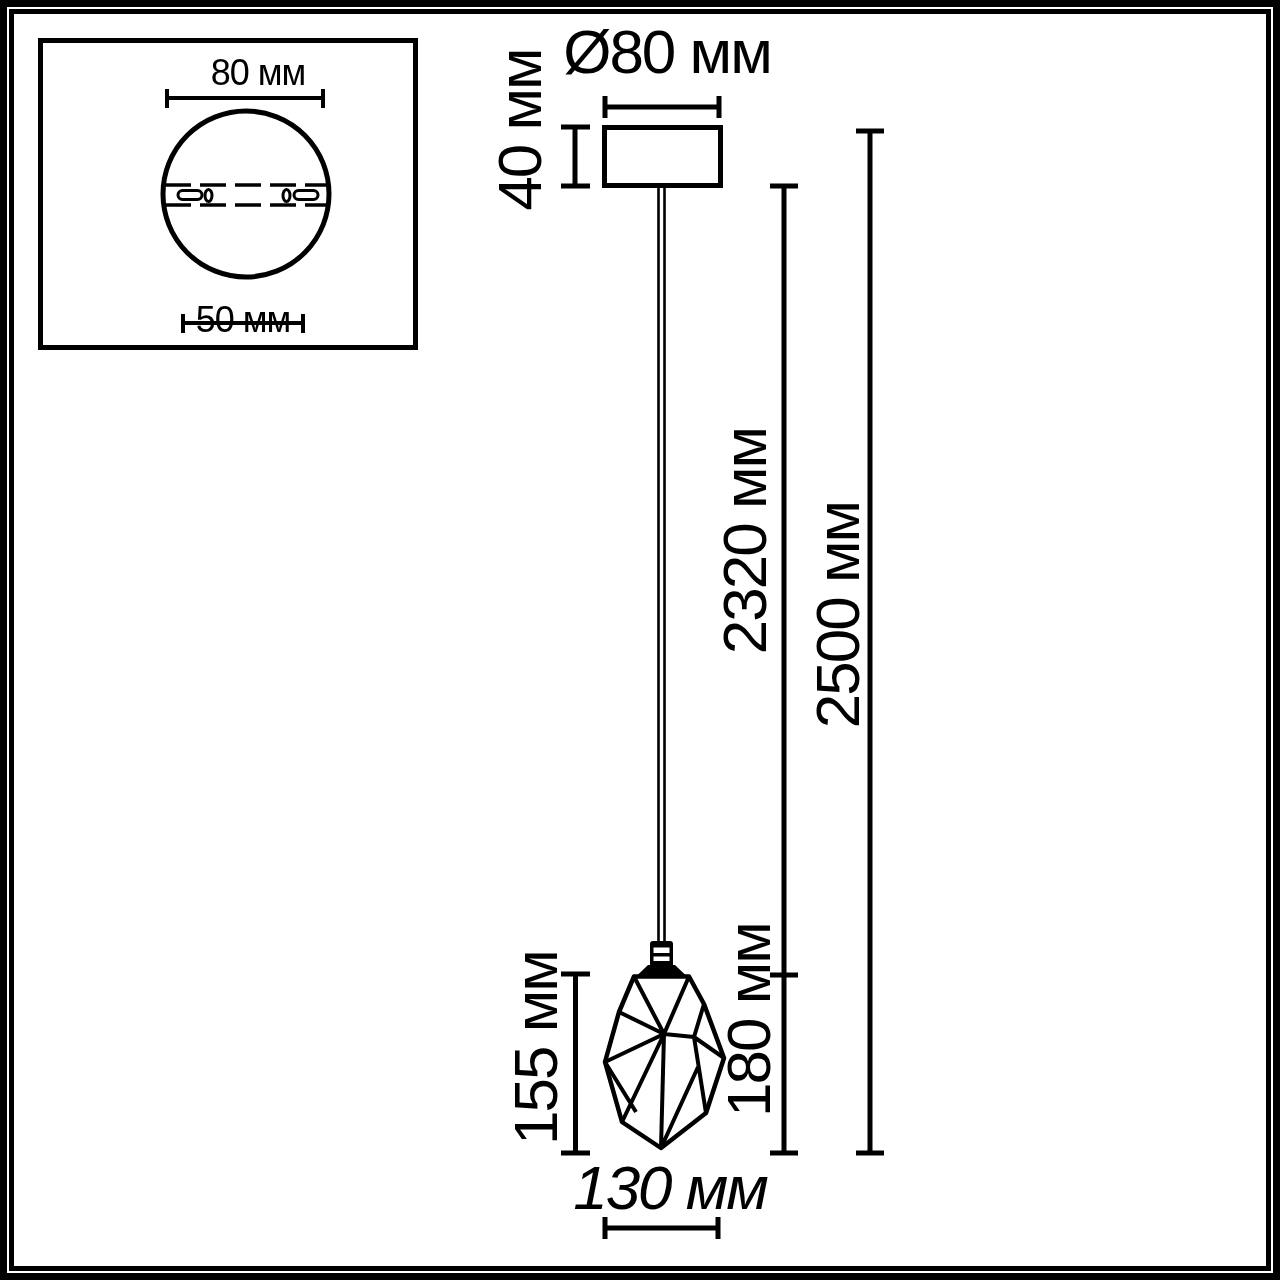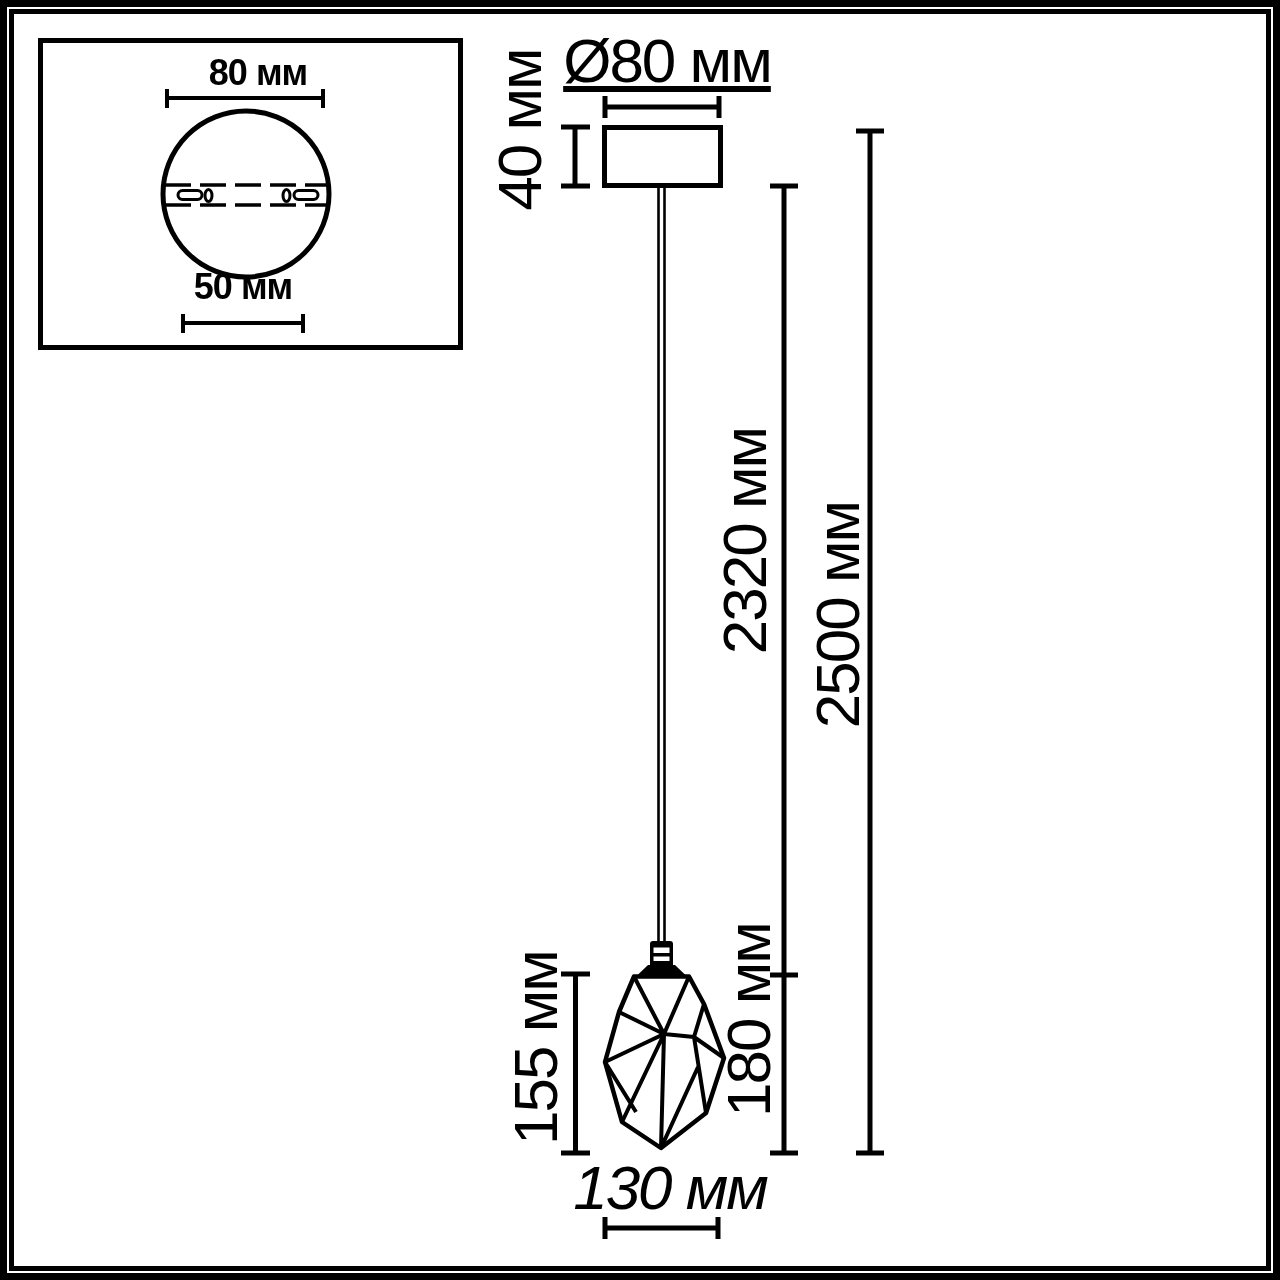--- a/index.html
+++ b/index.html
@@ -28,26 +28,25 @@
     inset: 9px;
     border: 5px solid #000;
     box-sizing: border-box;
     pointer-events: none;
     z-index: 10;
   }
   .inset-box {
     position: absolute;
     left: 38px;
     top: 38px;
-    width: 425px;
+    width: 380px;
     height: 312px;
     border: 5px solid #000;
     box-sizing: border-box;
     background: #fff;
-    font-weight: bold;
   }
   .inset-box svg {
     position: absolute;
     left: 0;
     top: 0;
   }
   .main-svg {
     position: absolute;
     left: 0;
     top: 0;
@@ -90,21 +89,21 @@
     <rect x="135" y="147.5" width="24" height="9" rx="4.5" fill="#fff" stroke="#000" stroke-width="3"></rect>
     <rect x="251" y="147.5" width="24" height="9" rx="4.5" fill="#fff" stroke="#000" stroke-width="3"></rect>
     <ellipse cx="165.5" cy="152.5" rx="3.5" ry="6" fill="#fff" stroke="#000" stroke-width="3"></ellipse>
     <ellipse cx="243.5" cy="152.5" rx="3.5" ry="6" fill="#fff" stroke="#000" stroke-width="3"></ellipse>
 
     <path d="M124 55 H280 M124 46 V65 M280 46 V65" stroke="#000" stroke-width="4" fill="none"></path>
 
     <path d="M140 280 H260 M140 271 V290 M260 271 V290" stroke="#000" stroke-width="4" fill="none"></path>
   </svg>
   <div class="inset-label" style="left:215px; top:30px;">80 мм</div>
-  <div class="inset-label" style="left:200px; top:244px;">50 мм</div>
+  <div class="inset-label" style="left:200px; top:277px;">50 мм</div>
 </div>
 
 <svg class="main-svg" width="1280" height="1280" viewBox="0 0 1280 1280">
 
   <path d="M605 107 H719 M605 96 V118 M719 96 V118" stroke="#000" stroke-width="5" fill="none"></path>
 
   <path d="M575 127 V186 M561 127 H590 M561 186 H590" stroke="#000" stroke-width="5" fill="none"></path>
 
   <rect x="604.5" y="127.5" width="116" height="58" fill="#fff" stroke="#000" stroke-width="5"></rect>
 
@@ -135,21 +134,21 @@
 
   <path d="M575.5 974 V1153 M561 974 H590 M561 1153 H590" stroke="#000" stroke-width="5" fill="none"></path>
 
   <path d="M784 186 V1153 M770 186 H798 M770 975 H798 M770 1153 H798" stroke="#000" stroke-width="5" fill="none"></path>
 
   <path d="M870 131 V1153 M856 131 H884 M856 1153 H884" stroke="#000" stroke-width="5" fill="none"></path>
 
   <path d="M605 1228 H718 M605 1217 V1239 M718 1217 V1239" stroke="#000" stroke-width="5" fill="none"></path>
 </svg>
 
-<div class="dim-label" style="left:667px; top:61px;text-decoration:underline;">Ø80 мм</div>
+<div class="dim-label" style="left:667px; top:52px;">Ø80 мм</div>
 
 <div class="dim-label vert" style="left:520px; top:130px;">40 мм</div>
 
 <div class="dim-label vert" style="left:745px; top:541px;">2320 мм</div>
 
 <div class="dim-label vert" style="left:838px; top:615px;">2500 мм</div>
 
 <div class="dim-label vert" style="left:536px; top:1048px;">155 мм</div>
 
 <div class="dim-label vert" style="left:749px; top:1020px;">180 мм</div>

